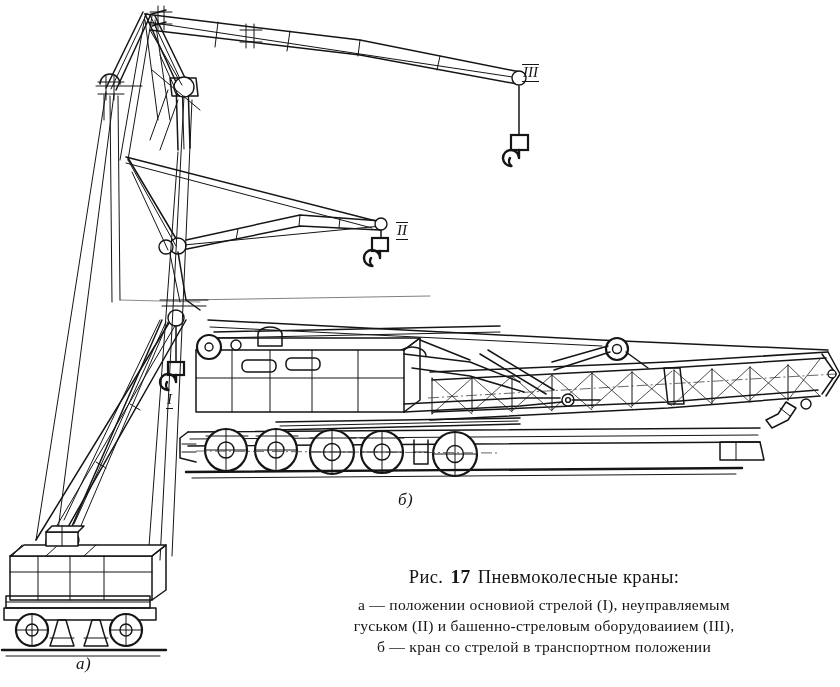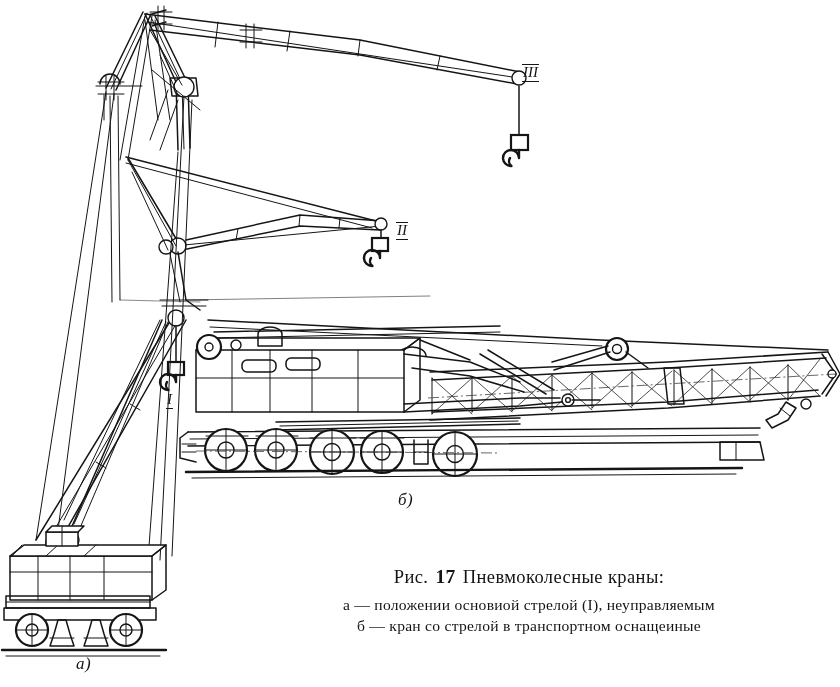--- a/index.html
+++ b/index.html
@@ -19,21 +19,21 @@
   }
   #figure-svg {
     position: absolute;
     left: 0;
     top: 0;
     width: 840px;
     height: 687px;
   }
   .caption-block {
     position: absolute;
-    left: 233px;
+    left: 248px;
     top: 566px;
     width: 592px;
     text-align: center;
   }
   .cap-title {
     font-size: 18.5px;
     letter-spacing: 0.4px;
     white-space: nowrap;
     margin-bottom: 7px;
   }
@@ -394,16 +394,17 @@
 
   <div class="figlabel" style="left:76px; top:654px;">а)</div>
 
   <div class="caption-block">
     <div class="cap-title">
       <span>Рис.</span>
       <span class="rnum">17</span>
       <span>Пневмоколесные краны:</span>
     </div>
     <div class="cap-line">а — положении основиой  стрелой  (I), неуправляемым</div>
-    <div class="cap-line">б — кран со стрелой в транспортном оснащеиные</div>
+    <div class="cap-line">гуськом  (II) и башенно-стреловым  оборудоваиием (III),</div>
+    <div class="cap-line">б — кран со стрелой в транспортном положении</div>
   </div>
 
 </div>
 
 </body></html>

